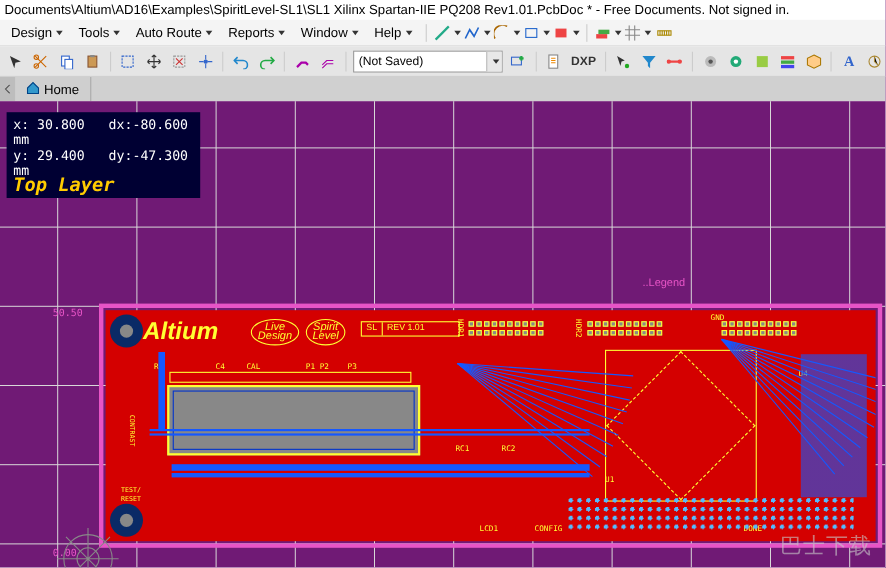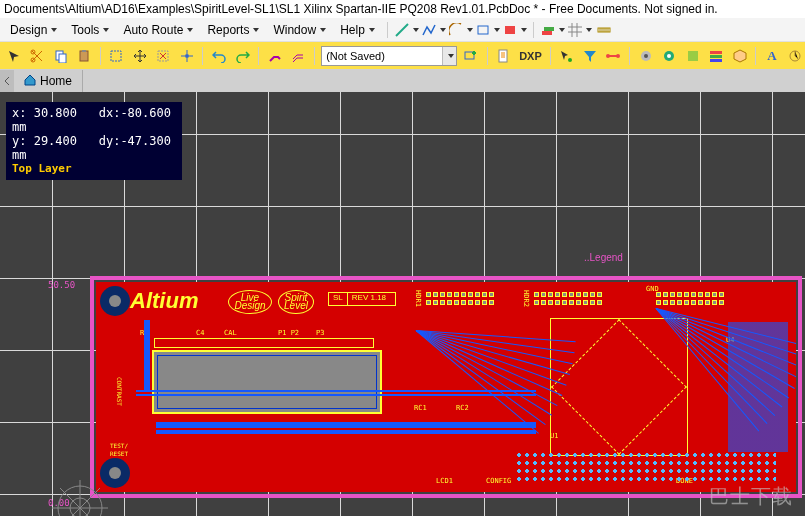--- a/index.html
+++ b/index.html
@@ -5,52 +5,52 @@
   * { box-sizing: border-box; margin: 0; padding: 0; }
   body { font-family: "Segoe UI", Tahoma, sans-serif; font-size: 12px; background: #fff; width: 805px; height: 516px; overflow: hidden; position: relative; }
   .titlebar { height: 18px; background: #fff; padding-left: 4px; line-height: 18px; white-space: nowrap; overflow: hidden; color: #000; }
   .menubar { height: 24px; background: #f4f4f4; display: flex; align-items: center; padding-left: 4px; gap: 2px; border-bottom: 1px solid #e0e0e0; }
   .menu-item { padding: 2px 6px; display: flex; align-items: center; gap: 2px; }
   .chev-down { width: 0; height: 0; border-left: 3px solid transparent; border-right: 3px solid transparent; border-top: 4px solid #333; display: inline-block; margin-left: 2px; }
   .menu-sep { width: 1px; height: 16px; background: #ccc; margin: 0 4px; }
   .icon16 { width: 16px; height: 16px; display: inline-flex; align-items: center; justify-content: center; }
   .icon16 svg { width: 14px; height: 14px; }
   .icon-drop { display: inline-flex; align-items: center; gap: 1px; }
-  .toolbar { height: 28px; background: #fde047; display: flex; align-items: center; padding-left: 4px; gap: 4px; border-bottom: 1px solid #d0d0d0; }
+  .toolbar { height: 28px; background: #e5e5e5; display: flex; align-items: center; padding-left: 4px; gap: 4px; border-bottom: 1px solid #d0d0d0; }
   .tb-btn { width: 20px; height: 20px; display: inline-flex; align-items: center; justify-content: center; border-radius: 2px; }
   .tb-btn svg { width: 14px; height: 14px; }
   .tb-sep { width: 1px; height: 18px; background: #ccc; margin: 0 2px; }
   .dropdown-box { height: 20px; width: 140px; background: #fff; border: 1px solid #999; display: flex; align-items: center; padding-left: 4px; font-size: 11px; }
   .dropdown-box .arrow { margin-left: auto; width: 14px; height: 18px; background: #e8e8e8; display: flex; align-items: center; justify-content: center; border-left: 1px solid #bbb; }
   .tabbar { height: 22px; background: #d0d0d0; display: flex; align-items: stretch; }
   .tab-left { width: 14px; background: #bdbdbd; display: flex; align-items: center; justify-content: center; }
   .tab-home { background: #cfcfcf; display: flex; align-items: center; padding: 0 10px; gap: 4px; border-right: 1px solid #aaa; }
   .tab-doc { background: #e8e8e8; display: flex; align-items: center; padding: 0 10px; gap: 4px; }
   .tab-home .home-icon svg { width: 12px; height: 12px; }
   .pcb-icon { width: 14px; height: 14px; background: #2e7d32; display: inline-block; }
   .workspace { position: relative; height: calc(516px - 18px - 24px - 28px - 22px); background: #fff; }
   .hud { position: absolute; top: 10px; left: 6px; width: 176px; background: #000033; color: #fff; font-family: Consolas, monospace; font-size: 12px; padding: 4px 6px; line-height: 14px; }
-  .hud .layer { color: #ffcc00; font-weight: bold; font-size: 11px; }
+  .hud .layer { color: #ffcc00; font-weight: bold; font-size: 17px; font-style: italic; }
   .hud .snap { color: #ffcc00; font-size: 11px; }
-  .canvas { position: absolute; left: 0; right: 0; top: 0; bottom: 0; background: #404040; }
+  .canvas { position: absolute; left: 0; right: 0; top: 0; bottom: 0; background: #701a75; }
   .canvas-grid { position: absolute; inset: 0;
     background-image:
       linear-gradient(to right, #d9d9d9 1px, transparent 1px),
       linear-gradient(to bottom, #d9d9d9 1px, transparent 1px);
     background-size: 72px 72px;
     background-position: -20px -30px;
   }
   .board-outer { position: absolute; left: 96px; top: 190px; width: 700px; height: 210px; }
   .board-pink-border { position: absolute; inset: -6px; border: 4px solid #e754c6; }
   .board { position: absolute; inset: 0; background: #d40000; overflow: hidden; }
   .board-logo { position: absolute; top: 6px; left: 34px; color: #ff3; font-family: Arial, sans-serif; font-style: italic; font-weight: bold; font-size: 22px; }
   .oval-logo { position: absolute; top: 8px; border: 1.5px solid #ff3; border-radius: 50%; color: #ff3; font-size: 10px; display: flex; flex-direction: column; align-items: center; justify-content: center; line-height: 8px; font-style: italic; }
   .oval1 { left: 132px; width: 44px; height: 24px; }
   .oval2 { left: 182px; width: 36px; height: 24px; }
-  .sl-box { position: absolute; top: 10px; left: 232px; width: 68px; height: 14px; border: 1px solid #ff3; color: #ff3; font-size: 8px; display: flex; }
+  .sl-box { position: absolute; top: 10px; left: 232px; width: 90px; height: 14px; border: 1px solid #ff3; color: #ff3; font-size: 8px; display: flex; }
   .sl-box span { padding: 0 4px; border-right: 1px solid #ff3; }
   .sl-box span:last-child { border-right: none; }
   .holepad { position: absolute; width: 30px; height: 30px; border-radius: 50%; background: #0a2a66; display: flex; align-items: center; justify-content: center; }
   .holepad::after { content: ''; width: 12px; height: 12px; border-radius: 50%; background: #888; }
   .lcd-cutout { position: absolute; top: 68px; left: 56px; width: 230px; height: 64px; background: #888; border: 2px solid #ff3; }
   .lcd-cutout::after { content: ''; position: absolute; inset: 3px; border: 1px solid #0033cc; }
   .blue-trace { position: absolute; height: 2px; background: #1558ff; }
   .blue-trace-v { position: absolute; width: 2px; background: #1558ff; }
   .ic-area { position: absolute; top: 36px; left: 454px; width: 138px; height: 138px; border: 1px solid #ff3; }
   .ic-area::before { content: ''; position: absolute; inset: 20px; border: 1px dashed #ff3; transform: rotate(45deg); }
@@ -350,21 +350,21 @@
         <div class="oval-logo oval1">
             <span>Live</span>
             <span>Design</span>
           </div>
         <div class="oval-logo oval2">
             <span>Spirit</span>
             <span>Level</span>
           </div>
         <div class="sl-box">
             <span>SL</span>
-            <span>REV 1.18</span>
+            <span>REV 1.01</span>
           </div>
 
         <div class="ref-label" style="top:47px;left:44px">R1</div>
         <div class="ref-label" style="top:47px;left:100px">C4</div>
         <div class="ref-label" style="top:47px;left:128px">CAL</div>
         <div class="ref-label" style="top:47px;left:182px">P1 P2</div>
         <div class="ref-label" style="top:47px;left:220px">P3</div>
         <div class="ref-label" style="top:8px;left:318px;writing-mode:vertical-rl">HDR1</div>
         <div class="ref-label" style="top:8px;left:426px;writing-mode:vertical-rl">HDR2</div>
         <div class="ref-label" style="top:3px;left:550px">GND</div>

